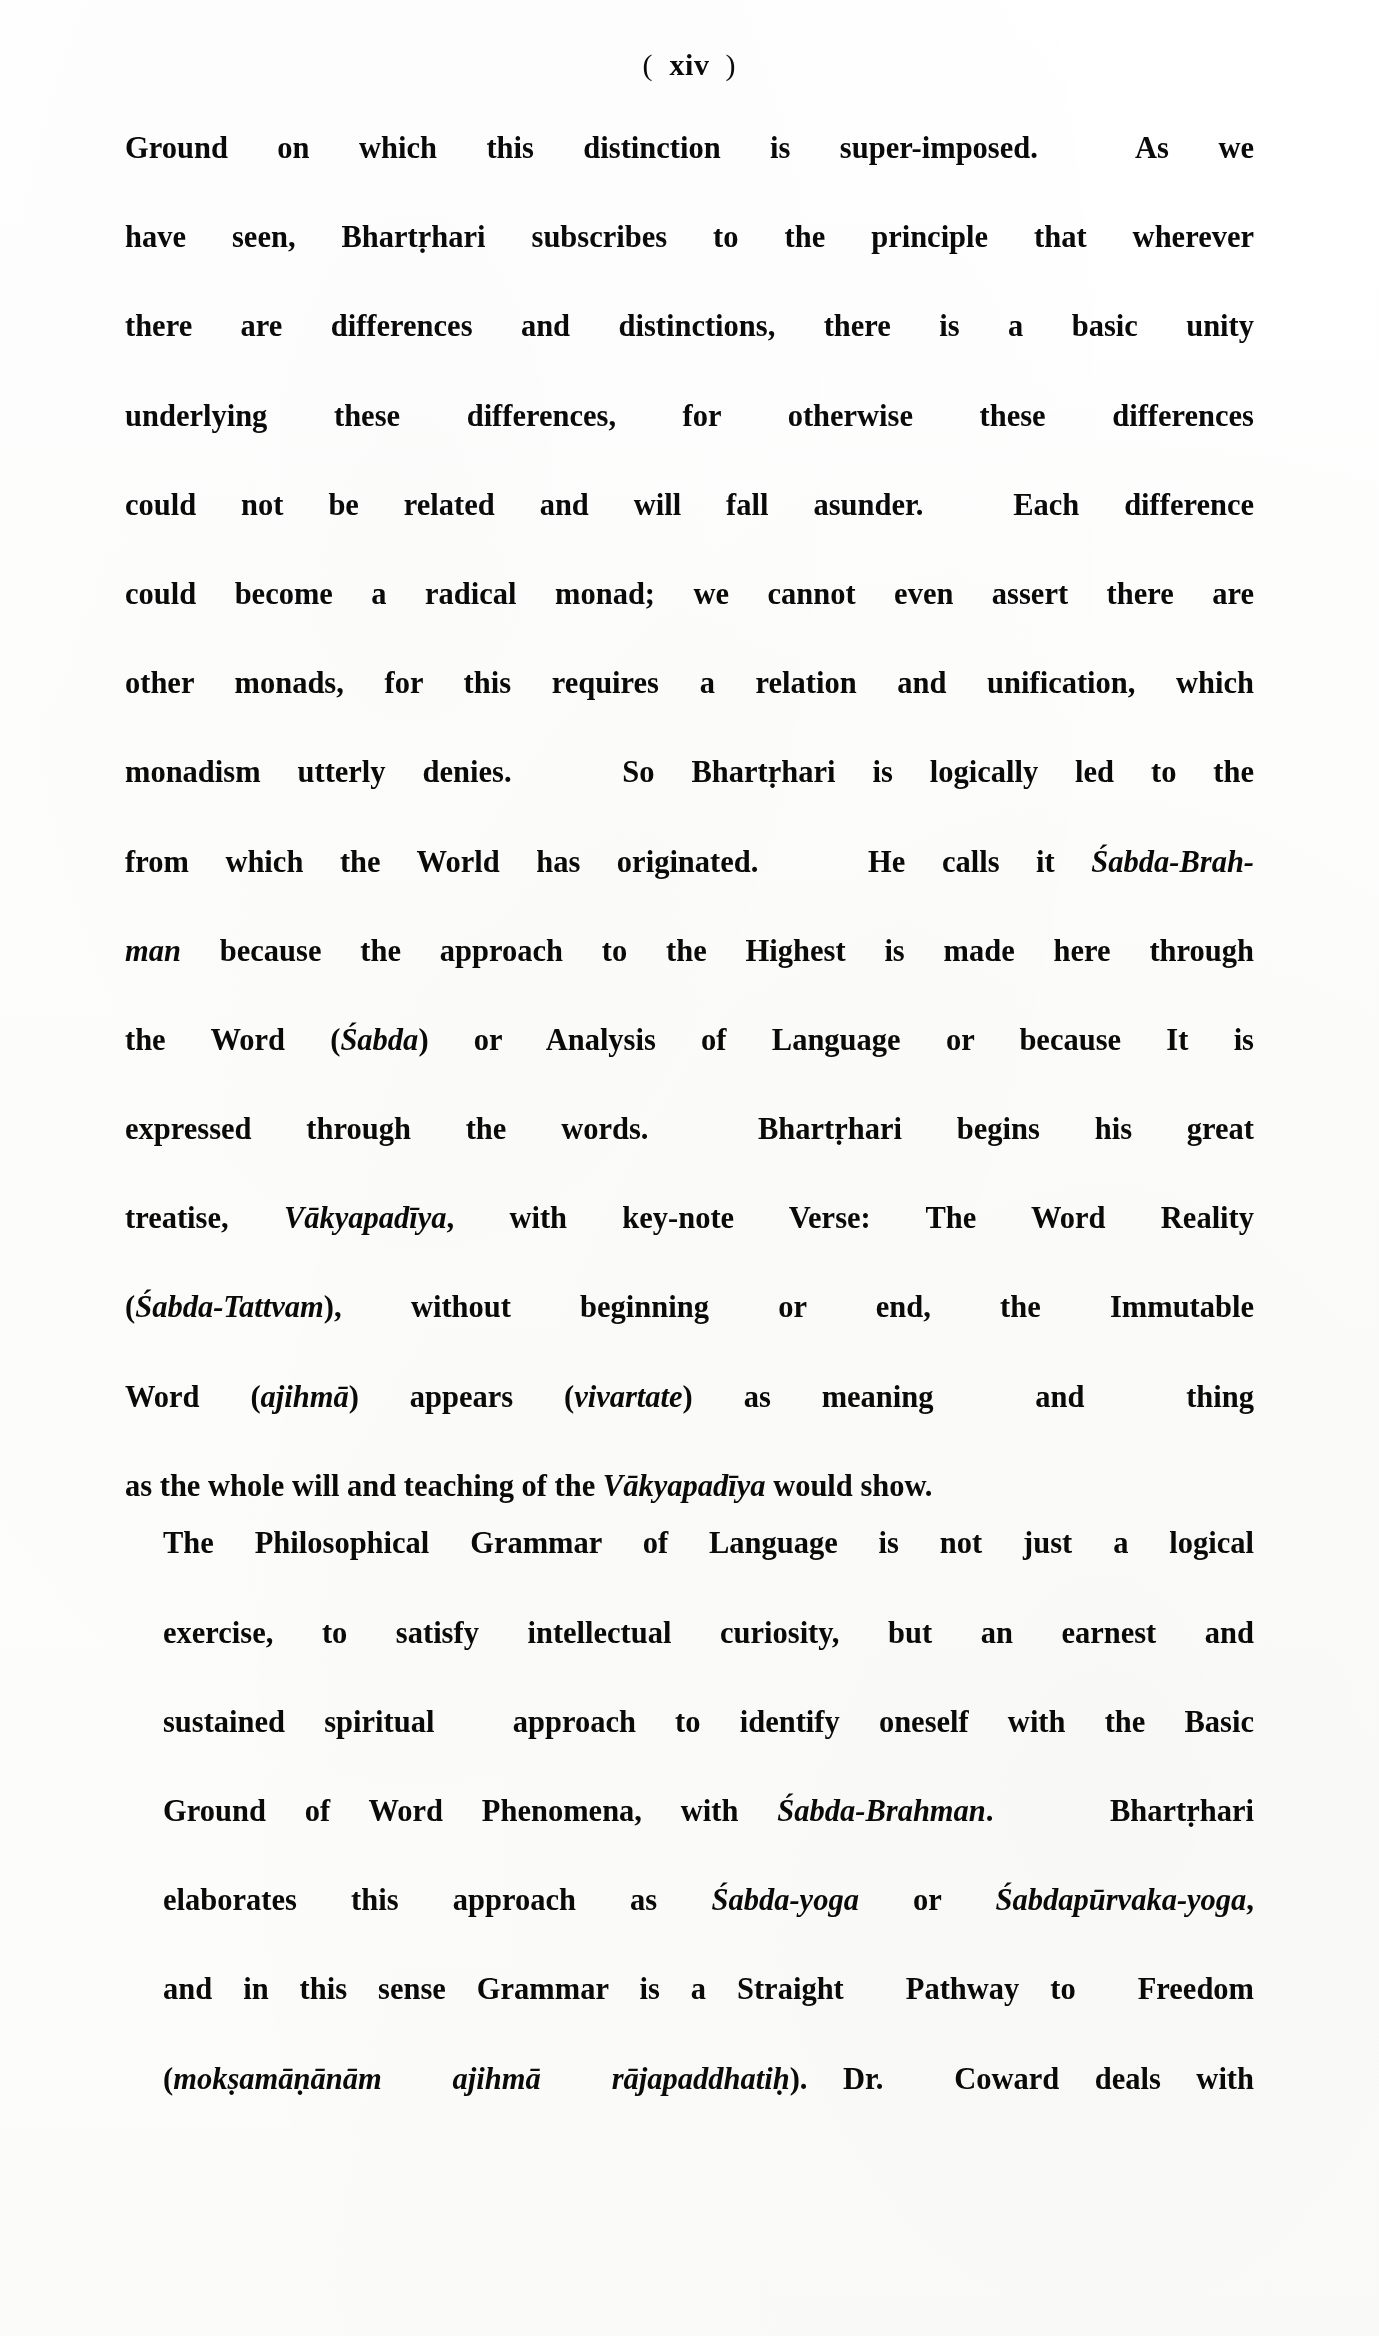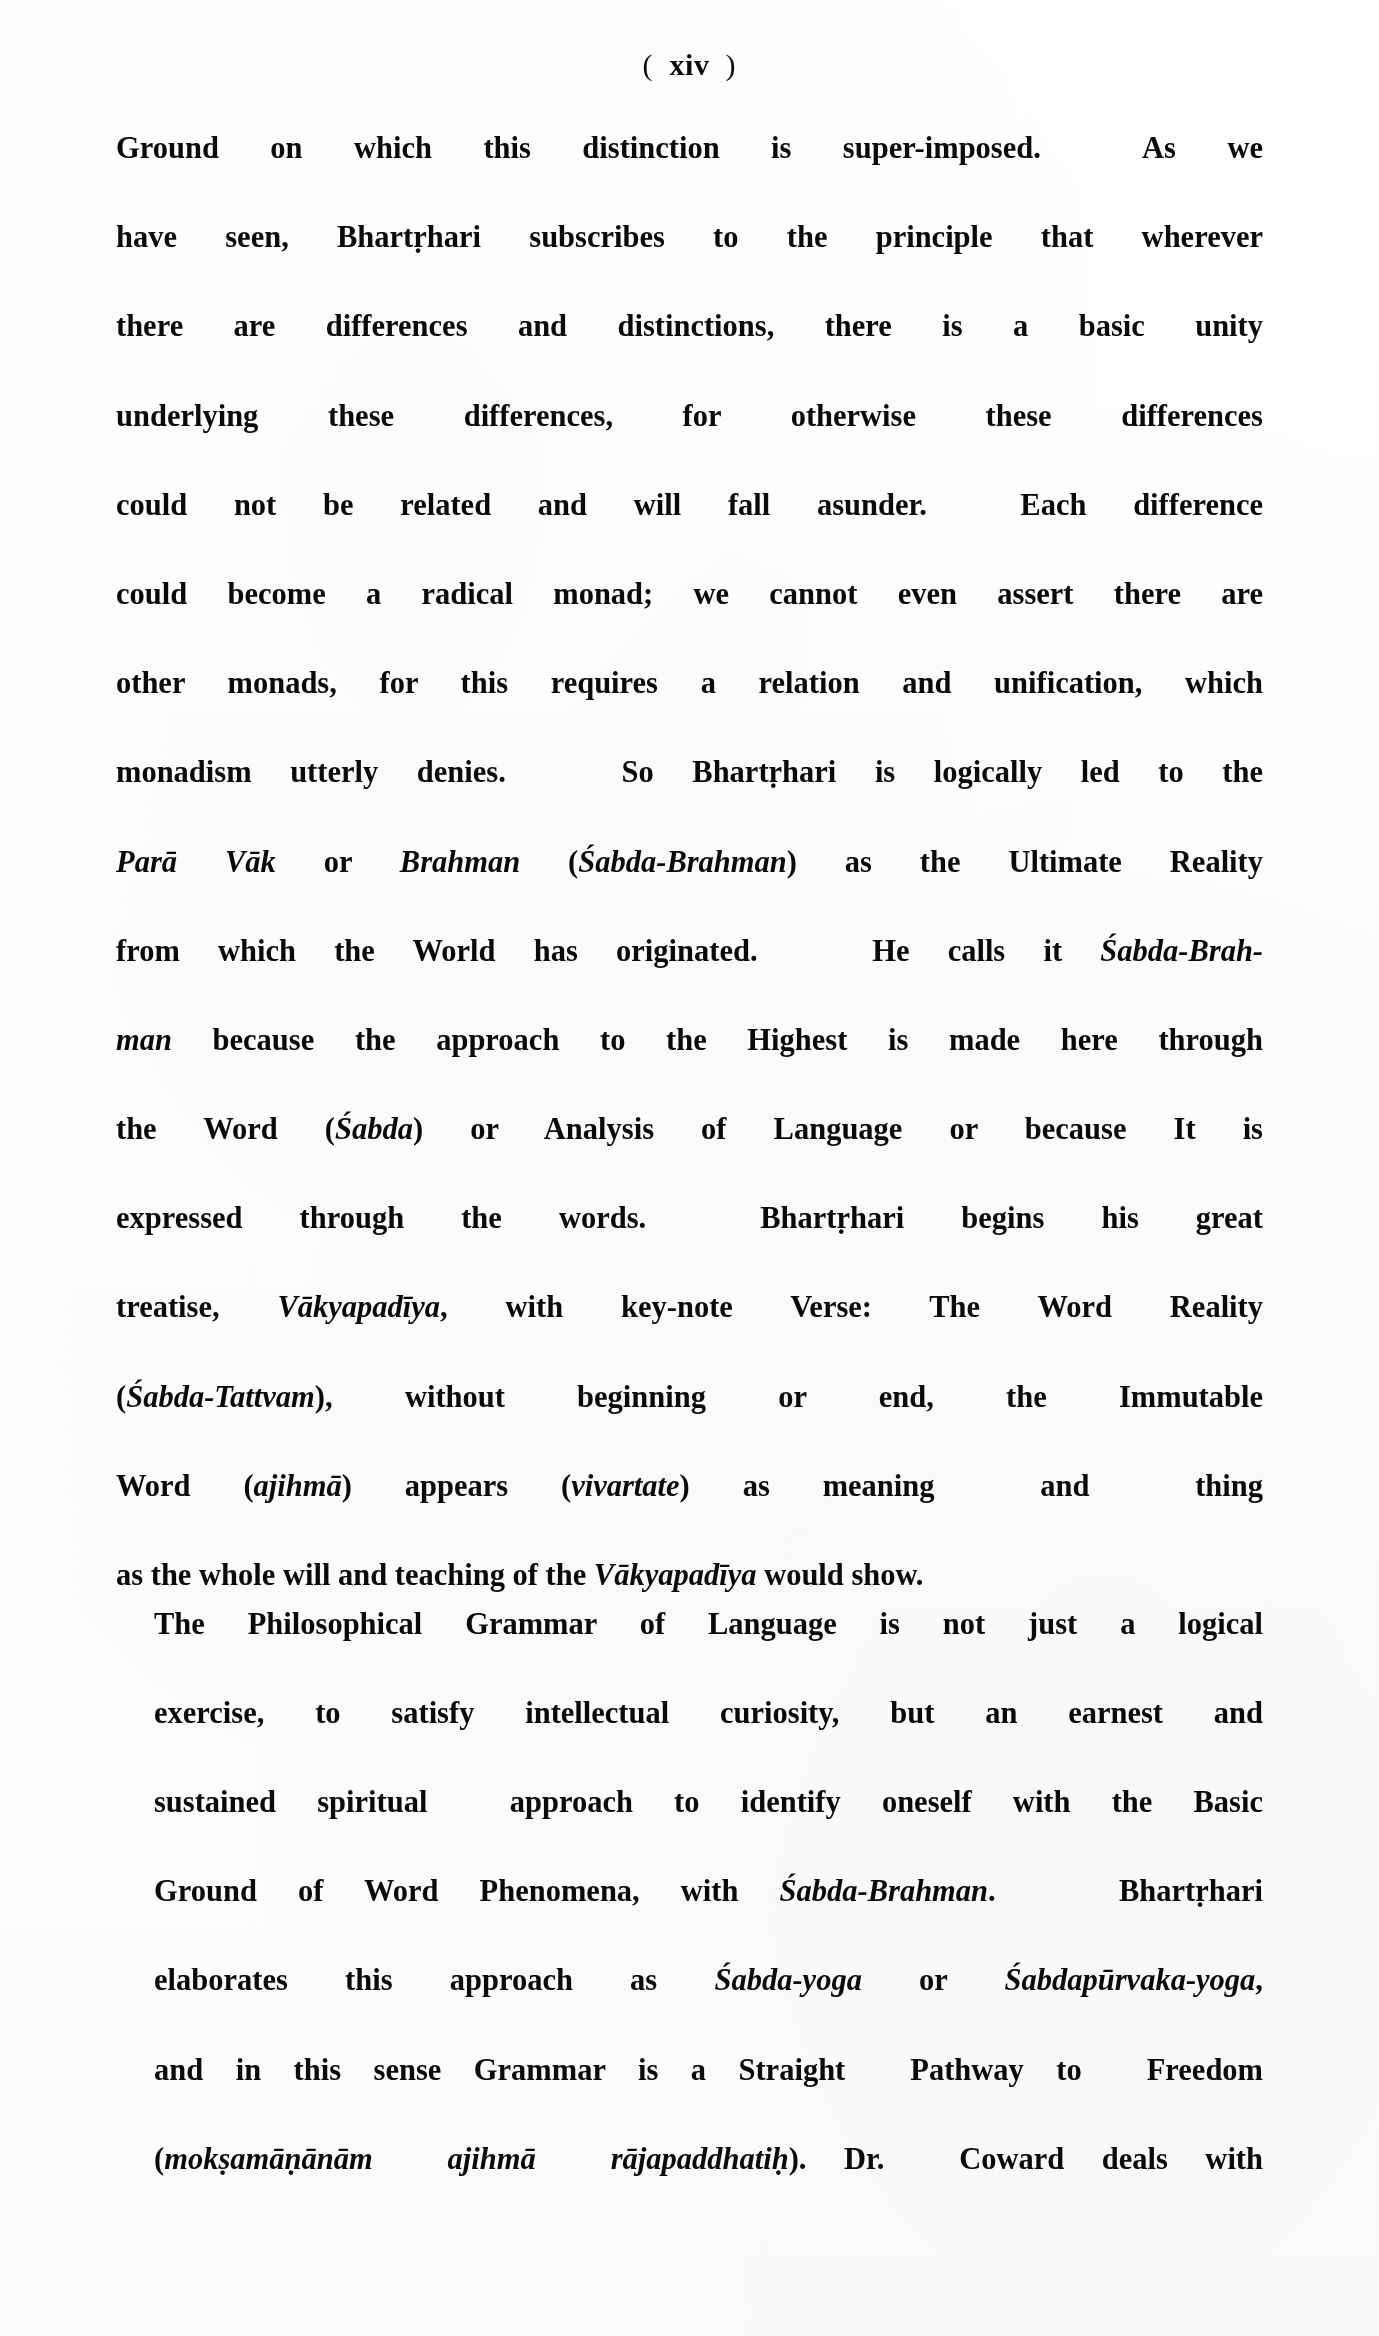--- a/index.html
+++ b/index.html
@@ -52,21 +52,21 @@
   }
   .body {
     margin: 44px 112px 0 112px;
     font-size: 30.5px;
     line-height: 44.6px;
     text-align: justify;
     text-justify: inter-word;
     font-weight: 600;
   }
   .body p {
-    margin: 4px;
+    margin: 13px;
     text-indent: 0;
   }
   .body p + p {
     text-indent: 38px;
   }
   .body i {
     font-style: italic;
   }
   
   .ln {
@@ -100,21 +100,20 @@
     <div class="body" id="body-text">
         <p id="para-1">
           <span class="ln"><span>Ground on which this distinction is super-imposed.  As we</span></span>
           <span class="ln"><span>have seen, Bhartṛhari subscribes to the principle that wherever</span></span>
           <span class="ln"><span>there are differences and distinctions, there is a basic unity</span></span>
           <span class="ln"><span>underlying these differences, for otherwise these differences</span></span>
           <span class="ln"><span>could not be related and will fall asunder.  Each difference</span></span>
           <span class="ln"><span>could become a radical monad; we cannot even assert there are</span></span>
           <span class="ln"><span>other monads, for this requires a relation and unification, which</span></span>
           <span class="ln"><span>monadism utterly denies.   So Bhartṛhari is logically led to the</span></span>
-          <span class="ln"><i>Parā Vāk</i><span> or </span><i>Brahman</i><span> (</span><i>Śabda-Brahman</i><span>) as the Ultimate Reality</span></span>
           <span class="ln"><span>from which the World has originated.   He calls it </span><i>Śabda-Brah-</i></span>
           <span class="ln"><i>man</i><span> because the approach to the Highest is made here through</span></span>
           <span class="ln"><span>the Word (</span><i>Śabda</i><span>) or Analysis of Language or because It is</span></span>
           <span class="ln"><span>expressed through the words.  Bhartṛhari begins his great</span></span>
           <span class="ln"><span>treatise, </span><i>Vākyapadīya</i><span>, with key-note Verse: The Word Reality</span></span>
           <span class="ln"><span>(</span><i>Śabda-Tattvam</i><span>), without beginning or end, the Immutable</span></span>
           <span class="ln"><span>Word (</span><i>ajihmā</i><span>) appears (</span><i>vivartate</i><span>) as meaning  and  thing</span></span>
           <span class="ln last"><span>as the whole will and teaching of the </span><i>Vākyapadīya</i><span> would show.</span></span>
         </p>
         <p id="para-2">

